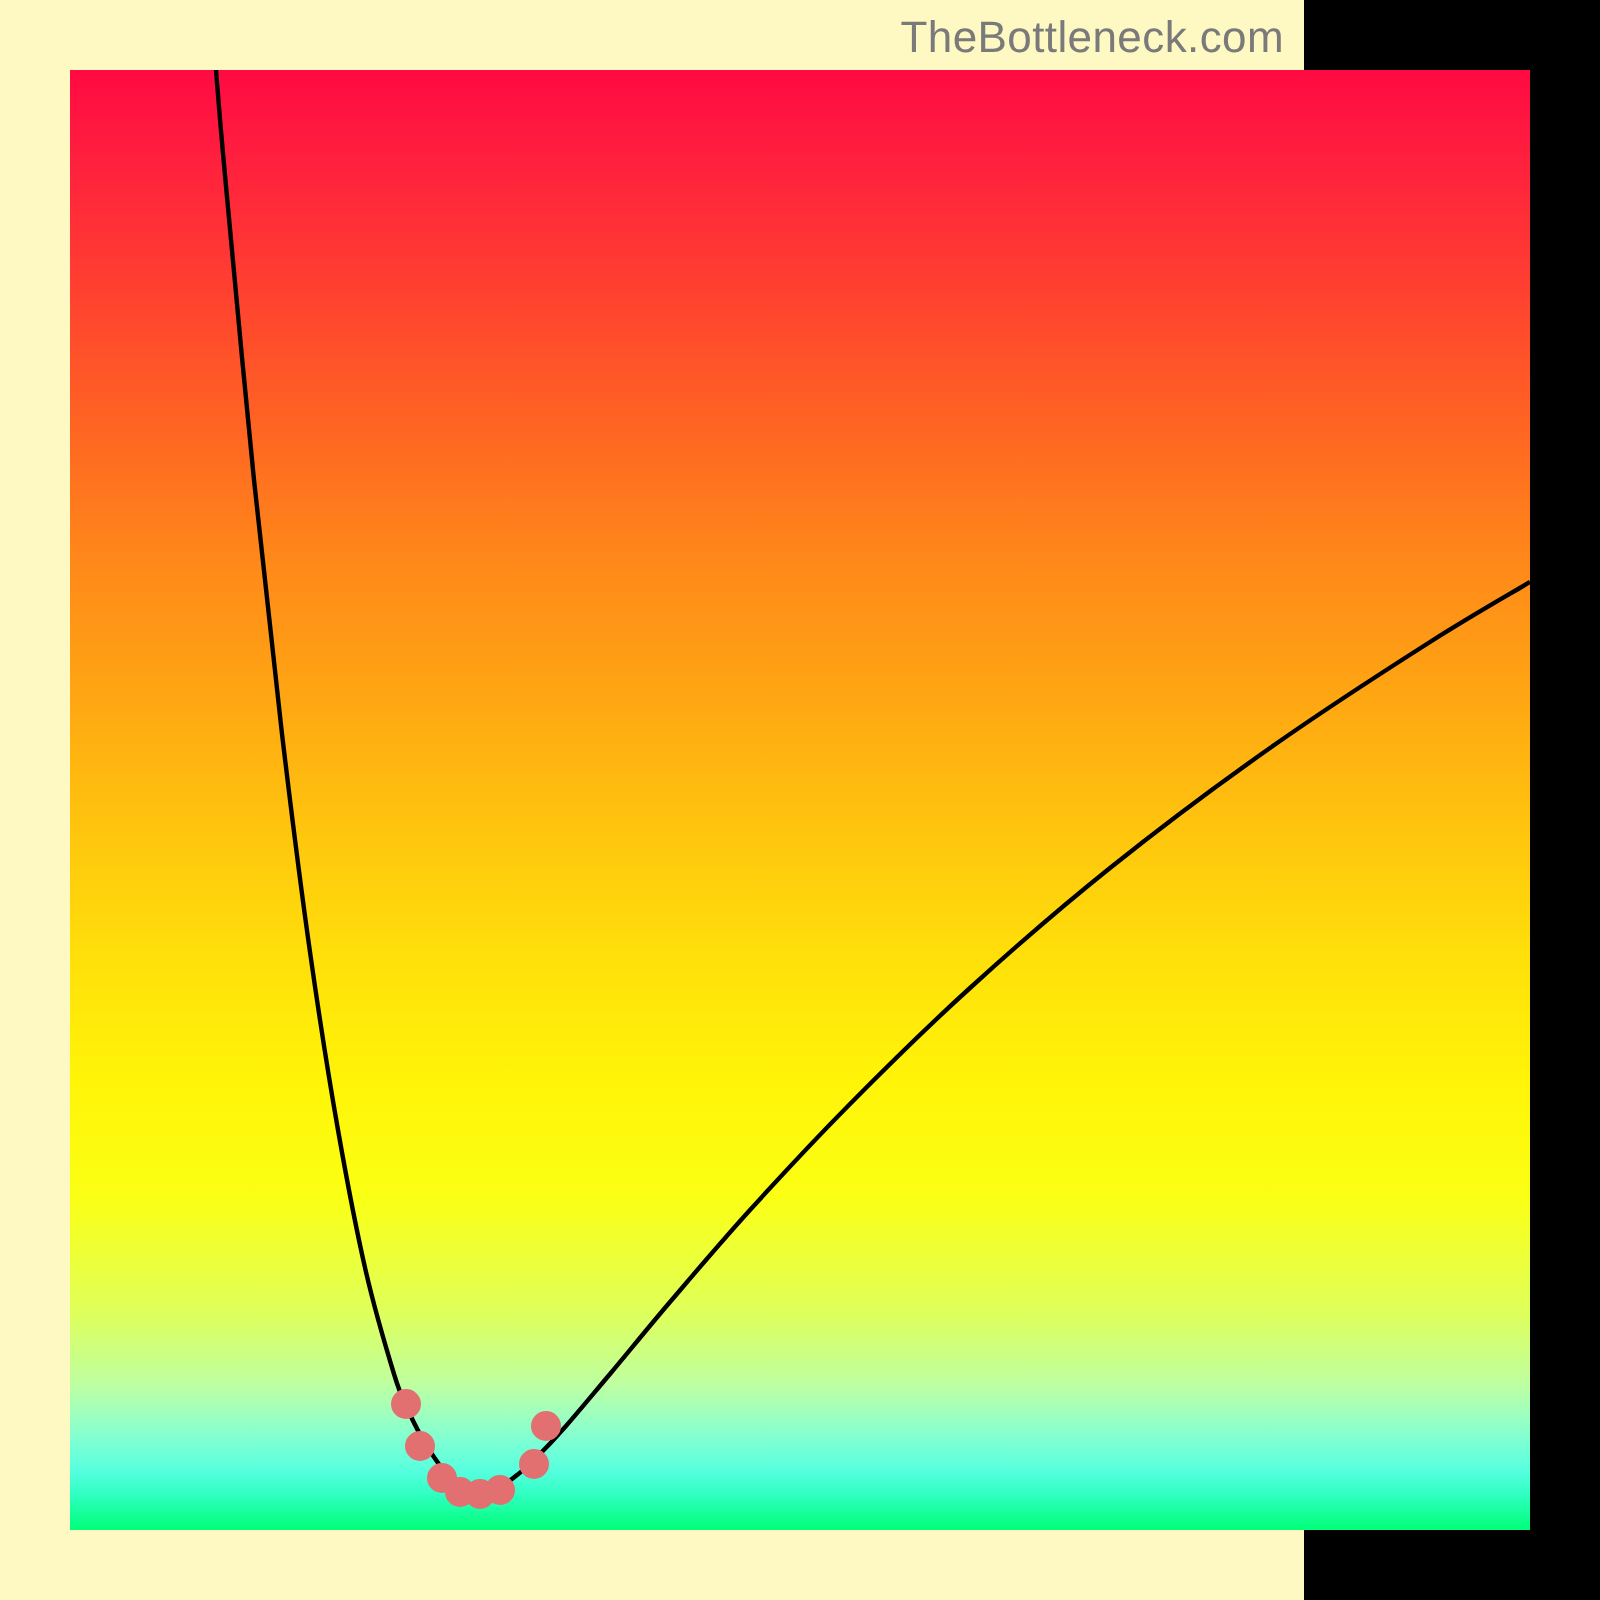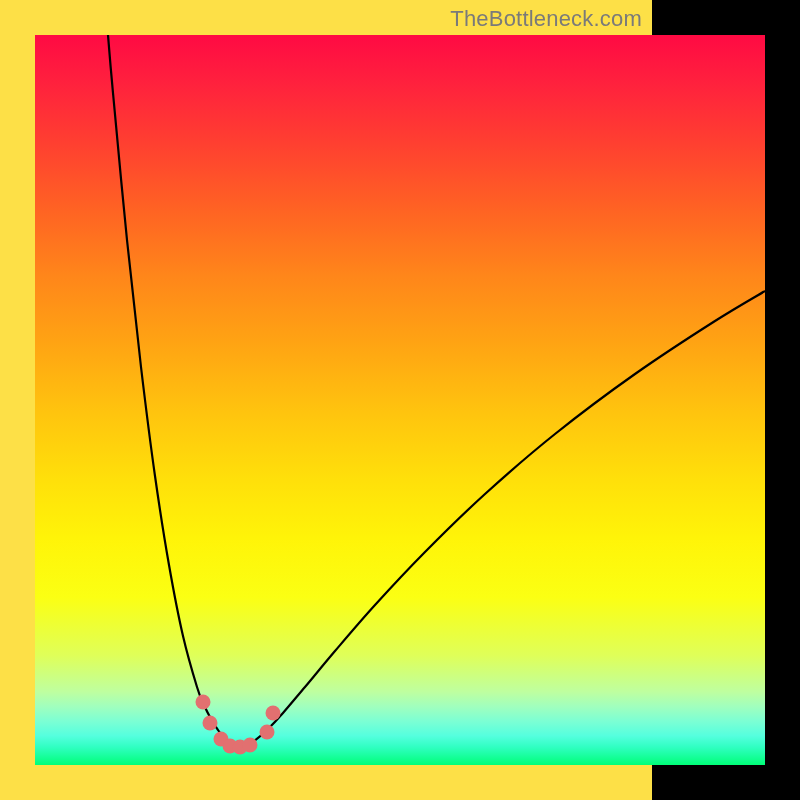--- a/index.html
+++ b/index.html
@@ -10,21 +10,21 @@
     background: #000000;
     overflow: hidden;
     font-family: Arial, Helvetica, sans-serif;
   }
   .frame {
     position: absolute;
     left: 0;
     top: 0;
     width: 652px;
     height: 800px;
-    background: #fde047;
+    background: #fef9c3;
   }
   .plot-area {
     position: absolute;
     left: 35px;
     top: 35px;
     width: 730px;
     height: 730px;
     overflow: hidden;
   }
   .gradient {

